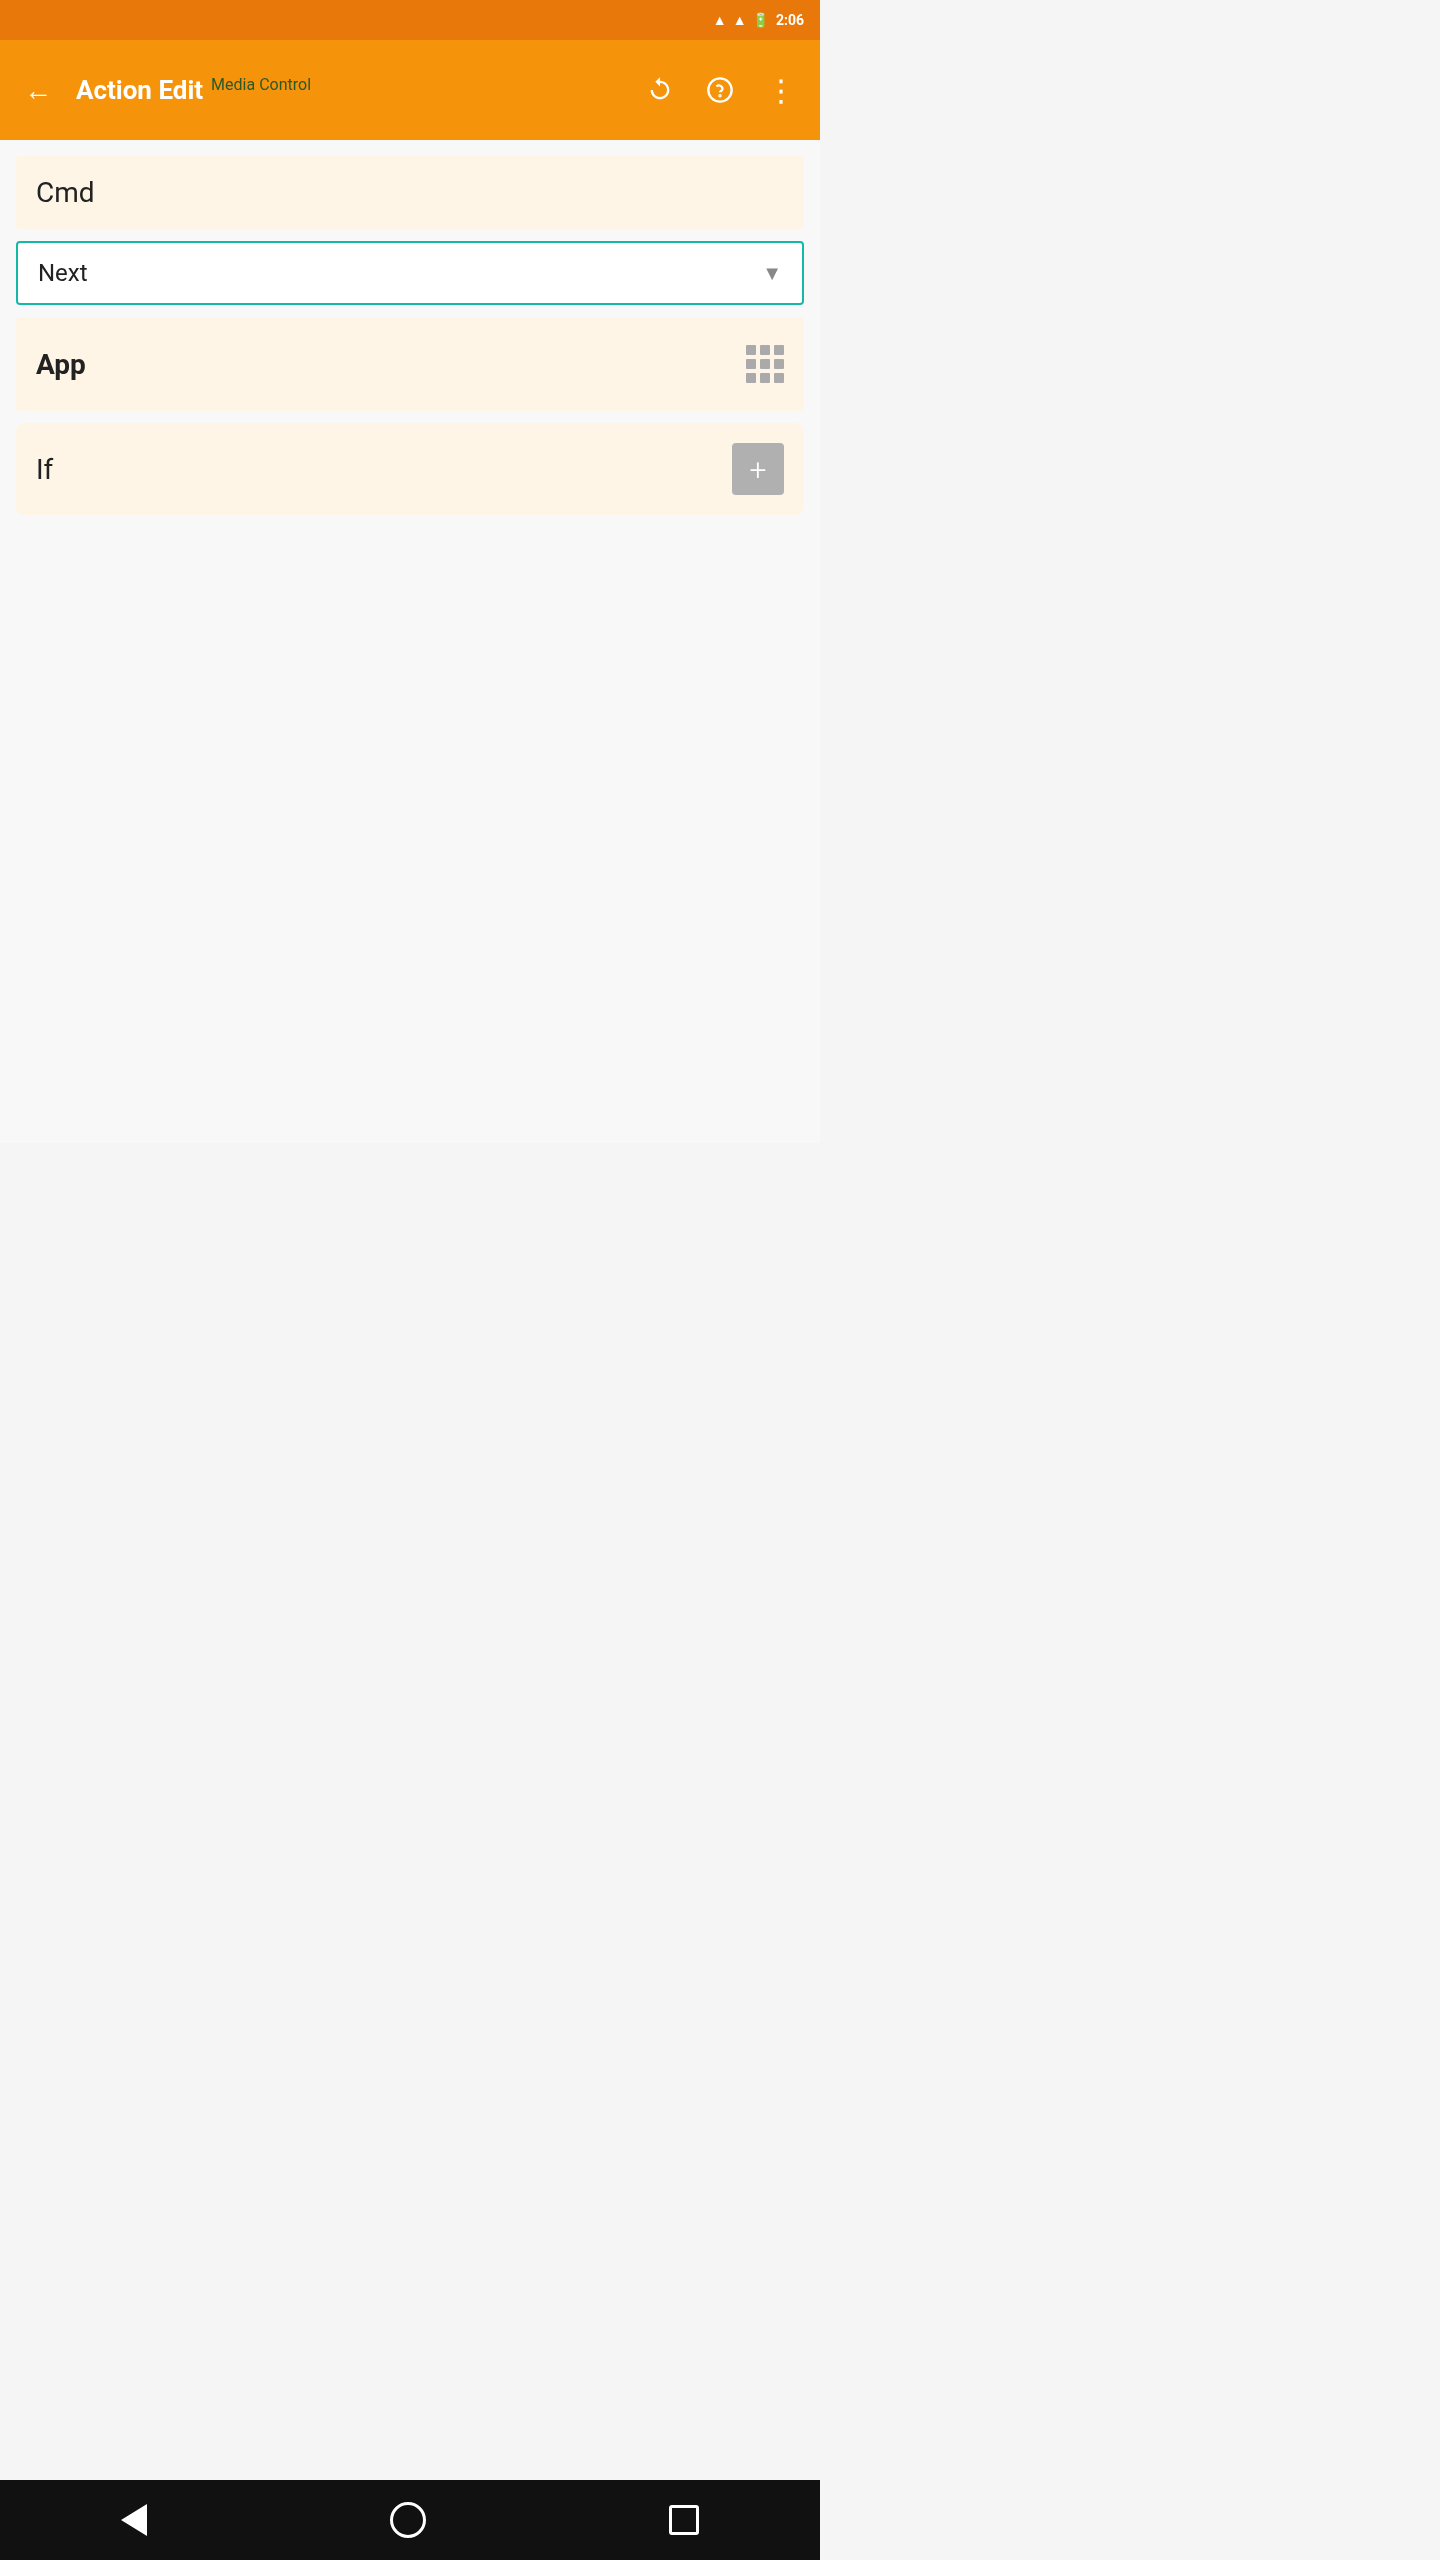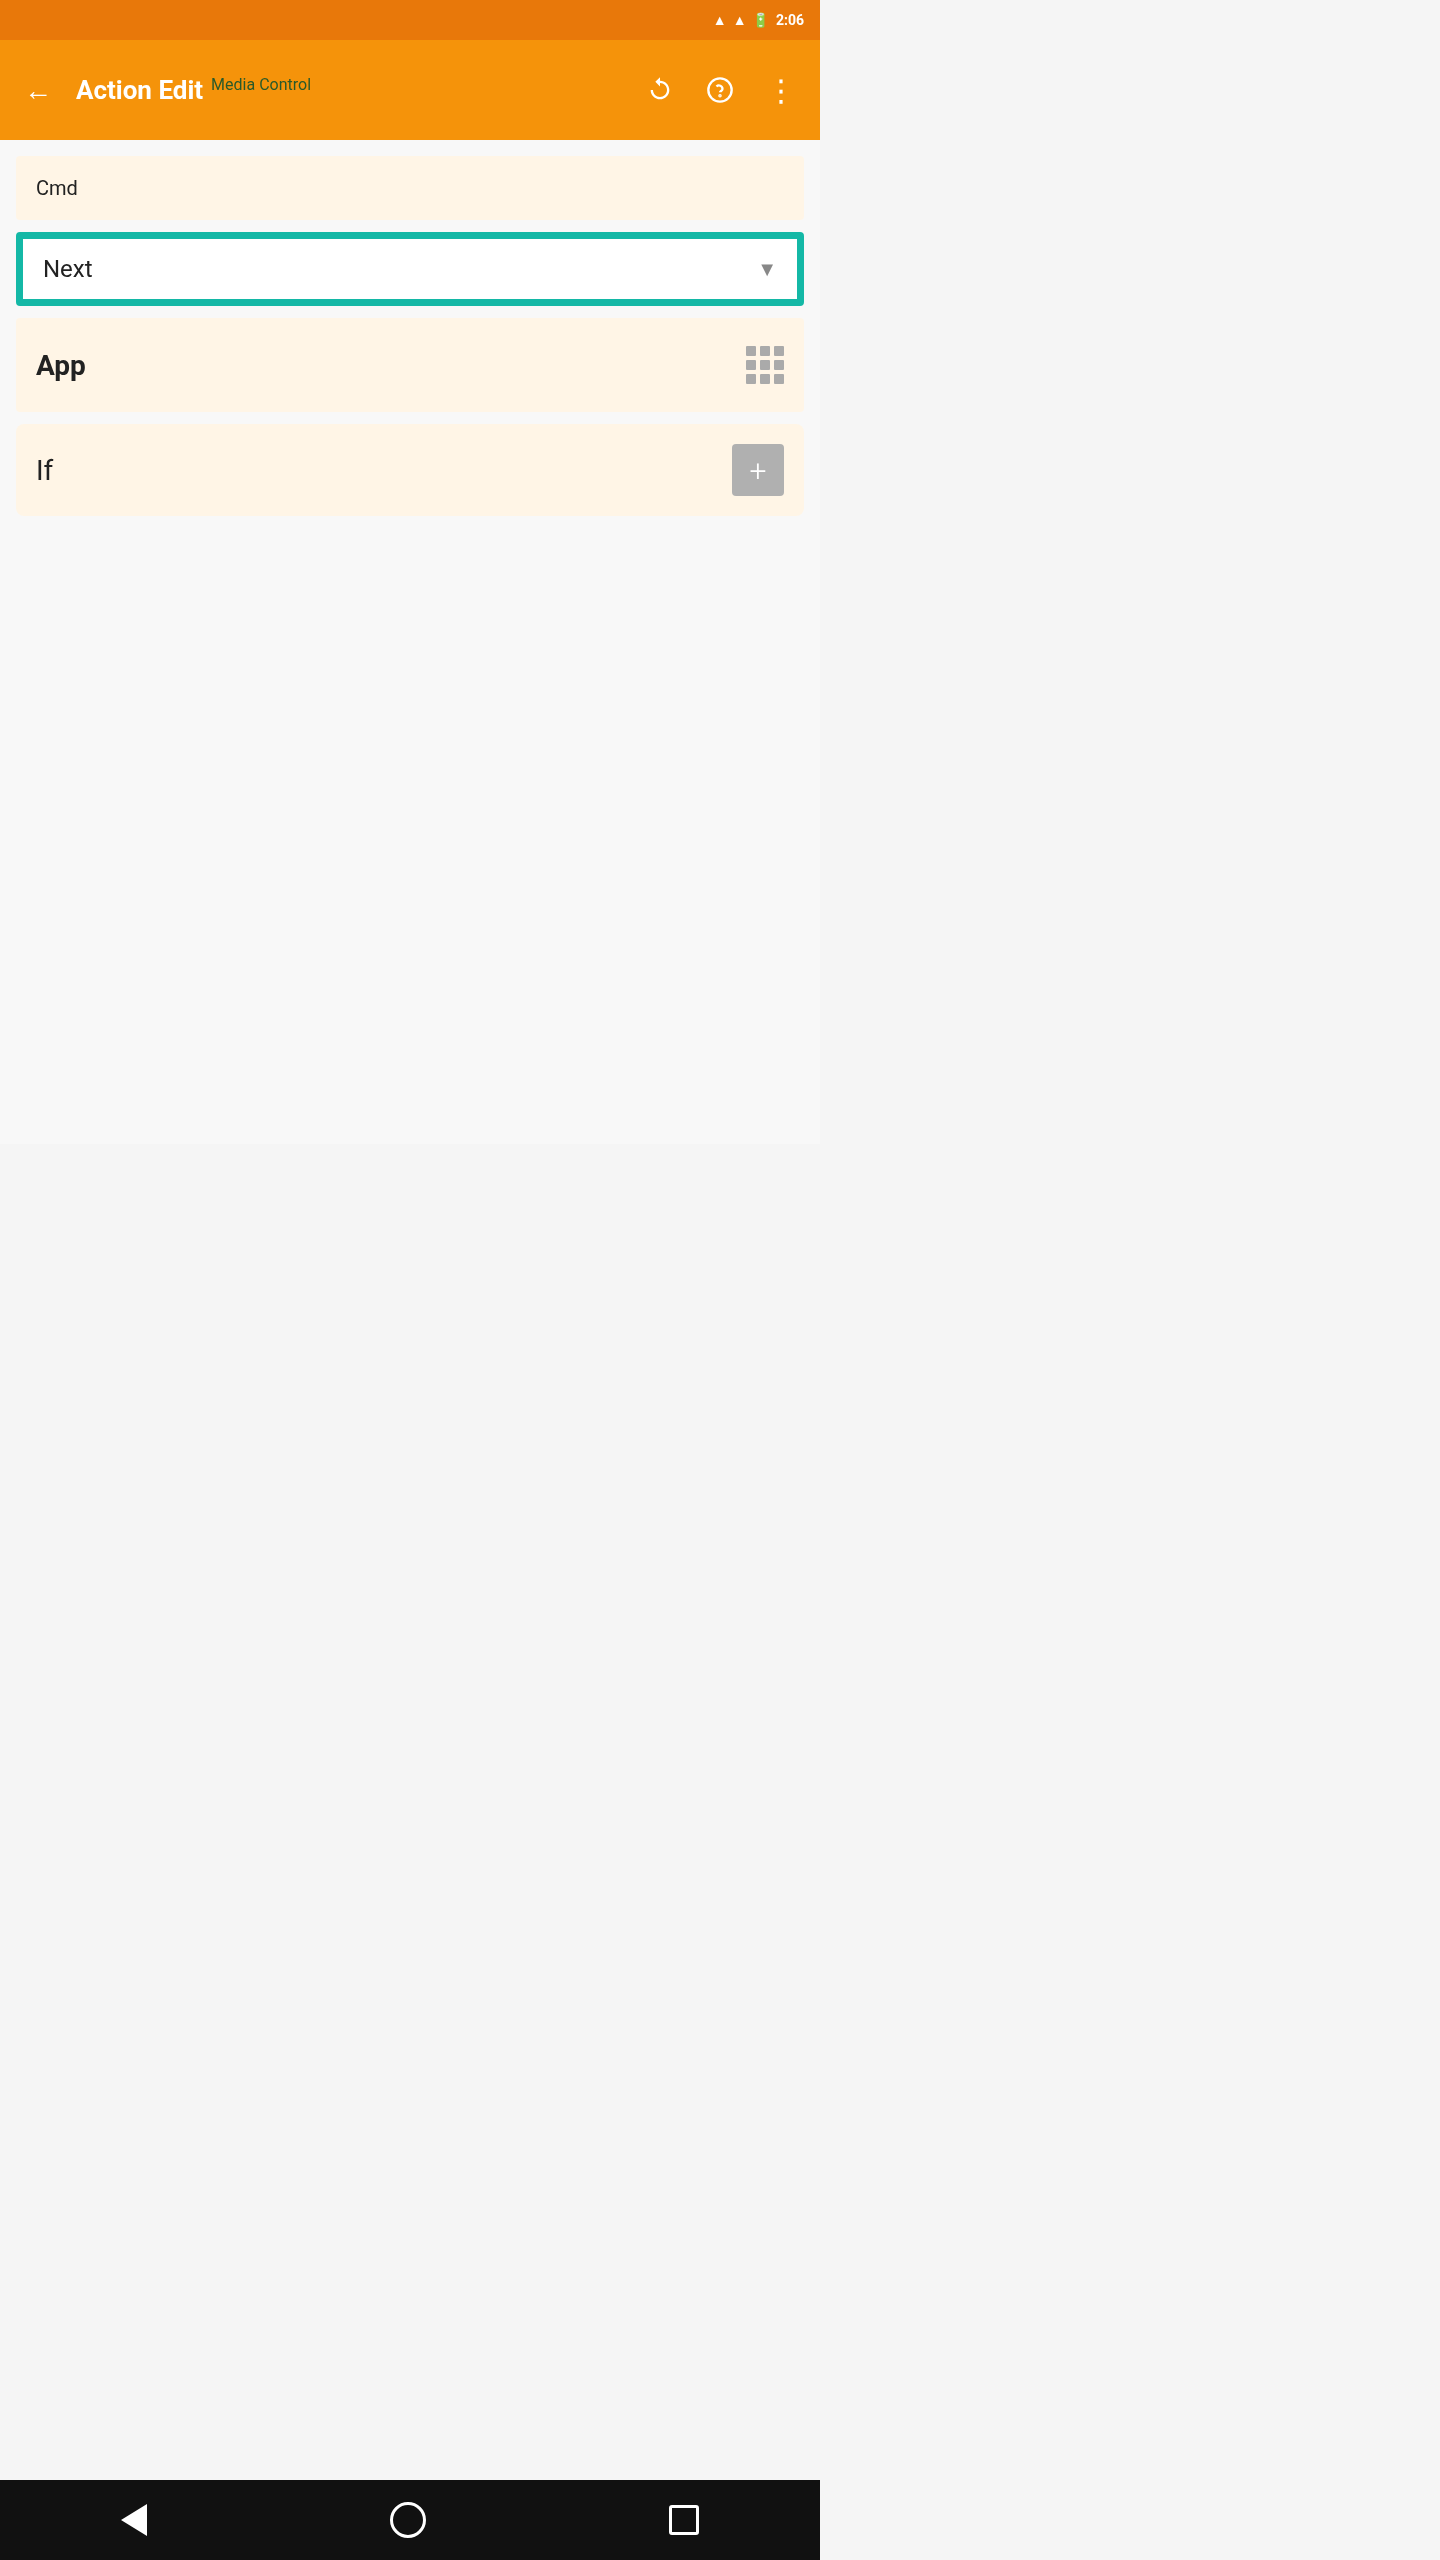--- a/index.html
+++ b/index.html
@@ -101,34 +101,34 @@
     }
 
     
     .cmd-section {
       background: #fff5e6;
       border-radius: 4px;
       padding: 20px 20px;
     }
 
     .cmd-label {
-      font-size: 20px;
+      font-size: 28px;
       color: #222;
       font-weight: normal;
     }
 
     
     .dropdown-section {
       background: #ffffff;
       border-radius: 4px;
       padding: 16px 20px;
       display: flex;
       align-items: center;
       justify-content: space-between;
-      border: 7px solid #14b8a6;
+      border: 2px solid #14b8a6;
     }
 
     .dropdown-label {
       font-size: 24px;
       color: #222;
     }
 
     .dropdown-arrow {
       font-size: 20px;
       color: #888;

